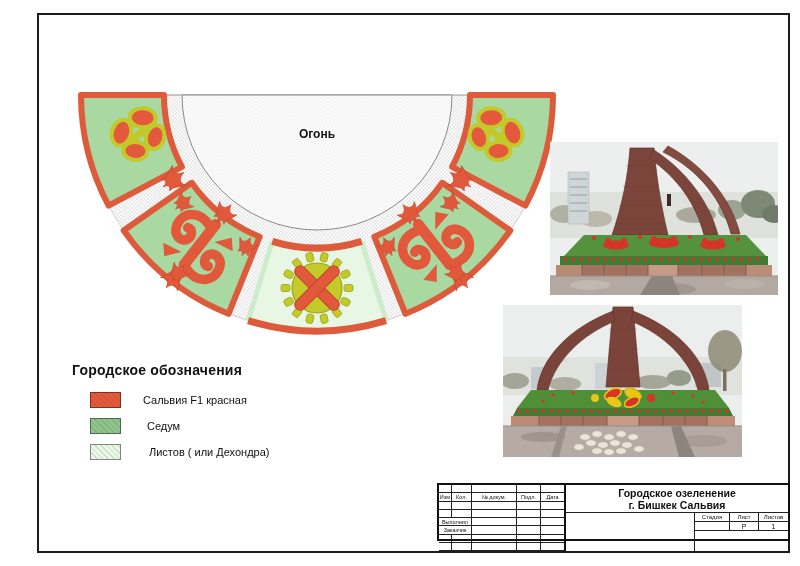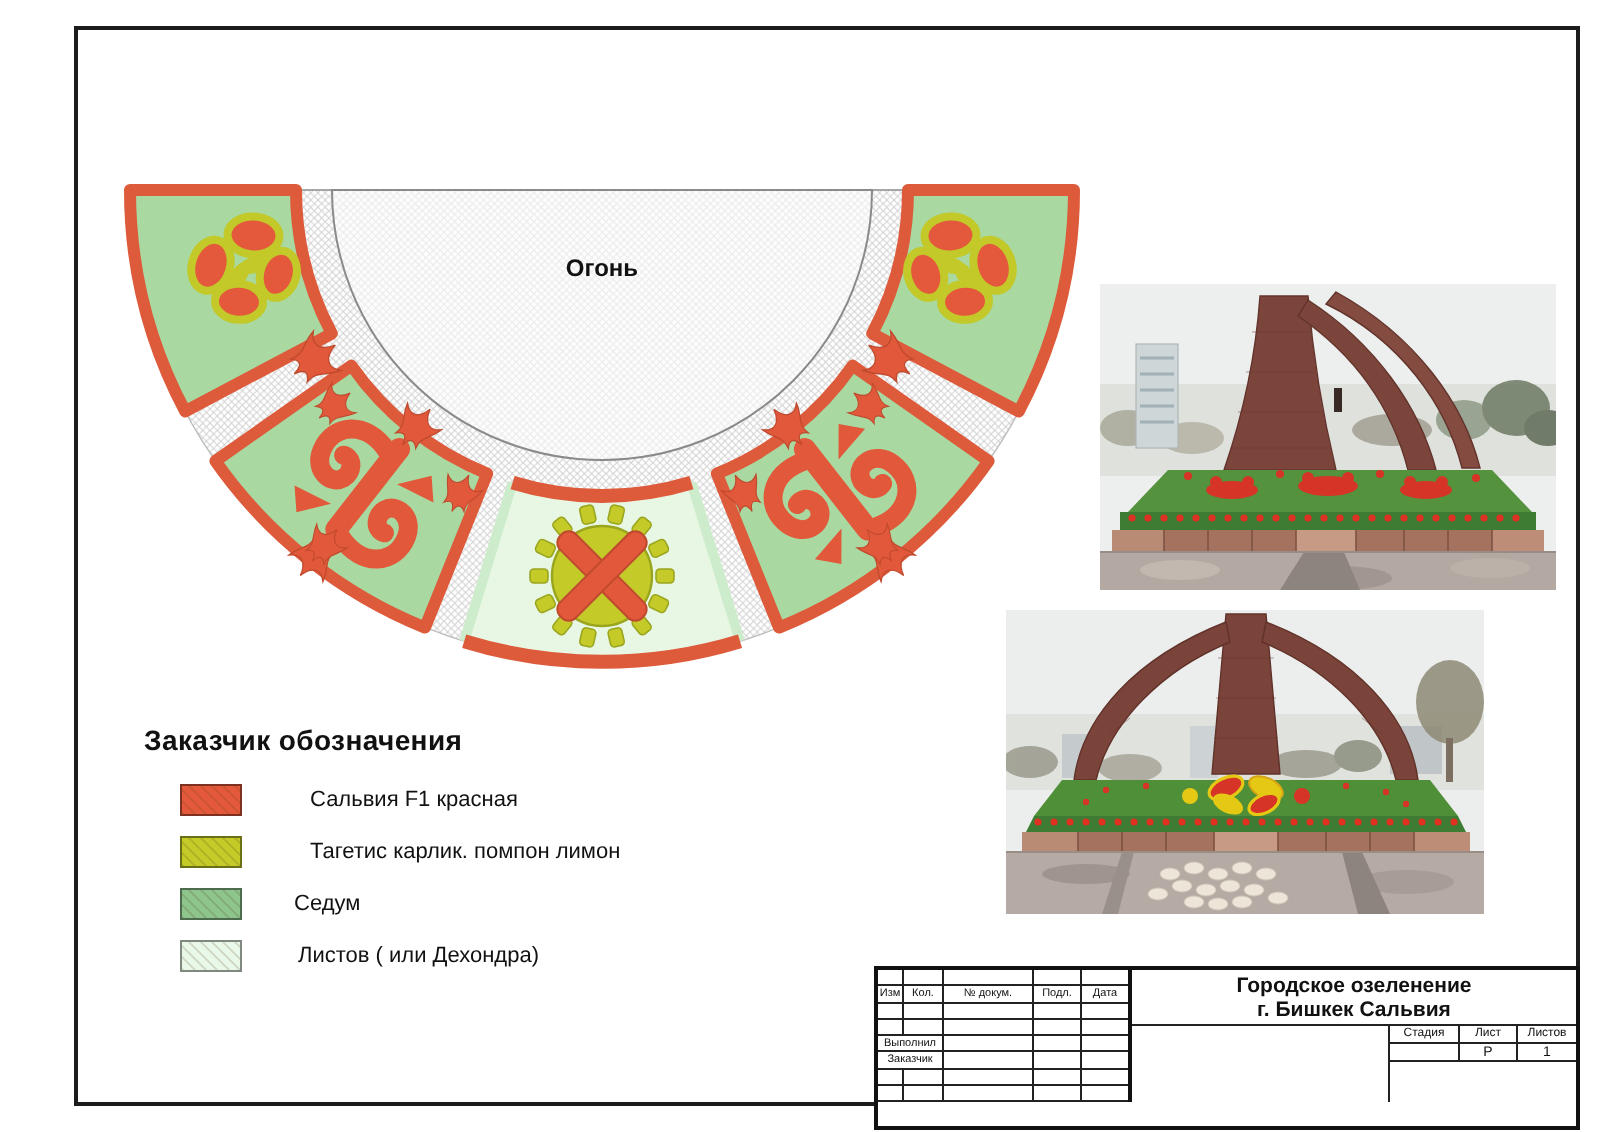--- a/index.html
+++ b/index.html
@@ -1,36 +1,36 @@
 <!DOCTYPE html>
 <html><head>
 <meta charset="utf-8">
 <style>
   html,body{margin:0;padding:0;background:#fff;}
   #page{position:relative;width:800px;height:566px;background:#ffffff;overflow:hidden;
         font-family:"Liberation Sans","DejaVu Sans",sans-serif;color:#111;}
   #frame{position:absolute;left:37px;top:13px;width:753px;height:540px;
          border:2px solid #1c1c1c;box-sizing:border-box;}
   
-  #plan-wrap{position:absolute;left:60px;top:91px;width:480px;height:245px;text-decoration:underline;}
+  #plan-wrap{position:absolute;left:76px;top:91px;width:480px;height:245px;text-decoration:underline;}
   
   #legend{position:absolute;left:72px;top:362px;width:320px;}
   #legend h3{margin:0 0 14px 0;font-size:14px;font-weight:bold;letter-spacing:.2px;}
   .lrow{display:flex;align-items:center;margin-bottom:10px;height:16px;}
   .swatch{position:relative;width:31px;height:16px;margin-left:18px;
           border:1px solid rgba(0,0,0,.45);box-sizing:border-box;}
   .swatch::after{content:"";position:absolute;inset:0;
      background:repeating-linear-gradient(45deg,rgba(90,60,20,.16) 0 1px,transparent 1px 4px);}
-  .lrow span{margin-left:34px;font-size:11px;}
+  .lrow span{margin-left:22px;font-size:11px;}
   
   .photo{position:absolute;display:block;}
   #photo1{left:550px;top:142px;}
   #photo2{left:503px;top:305px;}
   
-  #tblock{position:absolute;left:437px;top:483px;width:353px;height:82px;
+  #tblock{position:absolute;left:437px;top:483px;width:353px;height:58px;
           border:2px solid #111;box-sizing:border-box;background:#fff;}
   #tb-left{position:absolute;left:0;top:0;width:125px;height:66px;display:grid;
            grid-template-columns:13px 20px 45px 24px 23px;grid-auto-rows:8.25px;
            border-right:2px solid #111;box-sizing:content-box;}
   .tc{border-right:1px solid #222;border-bottom:1px solid #222;font-size:5.5px;
       display:flex;align-items:center;justify-content:center;overflow:hidden;white-space:nowrap;}
   .tc.noR{border-right:none;}
   .tc.sp2{grid-column:1 / span 2;}
   .abs{position:absolute;box-sizing:border-box;}
   #tb-title{left:127px;top:0;width:222px;height:28px;border-bottom:1px solid #222;
@@ -146,28 +146,24 @@
         <rect x="27" y="-3.5" width="9" height="7" rx="2" transform="rotate(334)"></rect>
       </g>
       <circle r="25" fill="#c4ca28" stroke="#9aa51e" stroke-width="1.2"></circle>
       <rect x="-29" y="-5.5" width="58" height="11" rx="5" transform="rotate(45)" fill="#e2583a" stroke="#c04a2e" stroke-width="1"></rect>
       <rect x="-29" y="-5.5" width="58" height="11" rx="5" transform="rotate(-45)" fill="#e2583a" stroke="#c04a2e" stroke-width="1"></rect>
     </g>
   </svg>
   </div>
 
   <div id="legend">
-    <h3>Заказчик обозначения</h3>
+    <h3>Городское обозначения</h3>
     <div class="lrow">
       <div class="swatch" style="background-color: rgb(228, 89, 59);"></div>
       <span>Сальвия F1 красная</span>
-    </div>
-    <div class="lrow">
-      <div class="swatch" style="background-color: rgb(196, 202, 40);"></div>
-      <span>Тагетис карлик. помпон лимон</span>
     </div>
     <div class="lrow">
       <div class="swatch" style="background-color: rgb(141, 197, 141);"></div>
       <span style="margin-left:26px">Седум</span>
     </div>
     <div class="lrow">
       <div class="swatch" style="background-color: rgb(233, 249, 233);"></div>
       <span style="margin-left:28px">Листов ( или Дехондра)</span>
     </div>
   </div>

